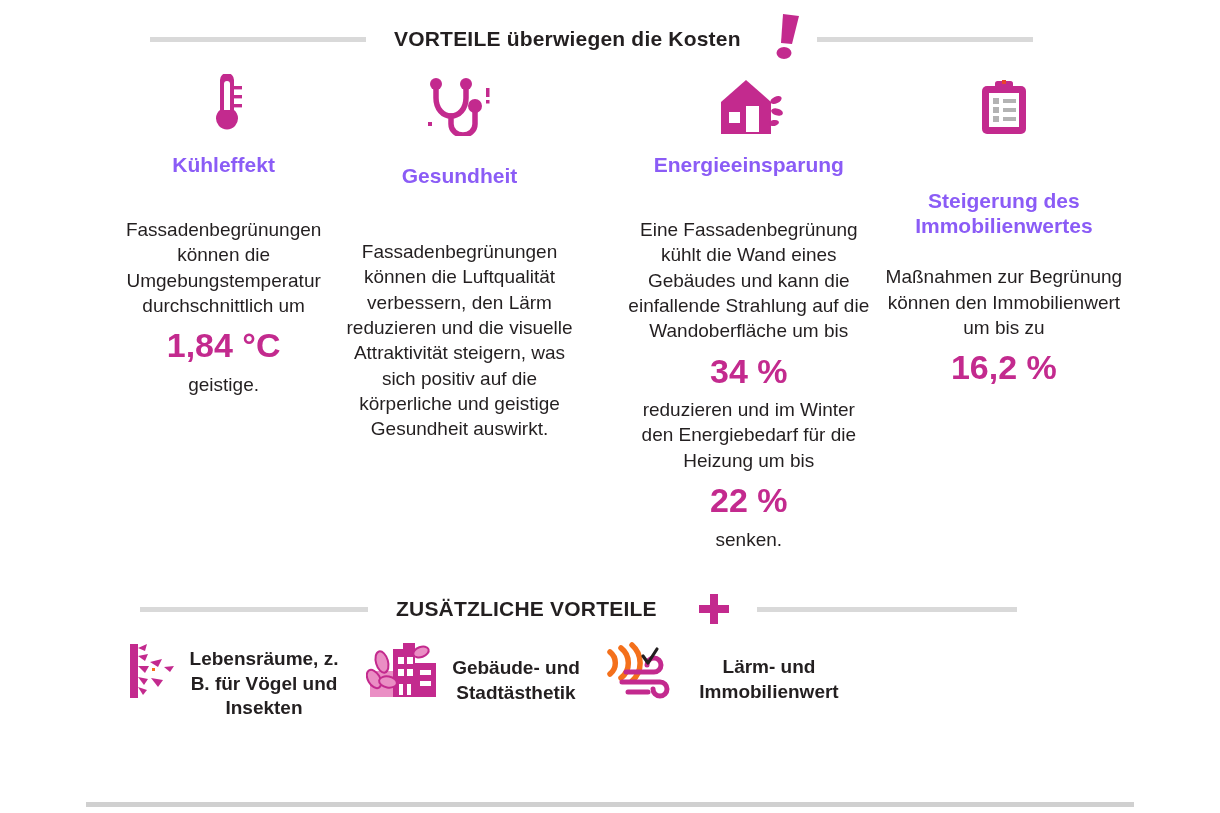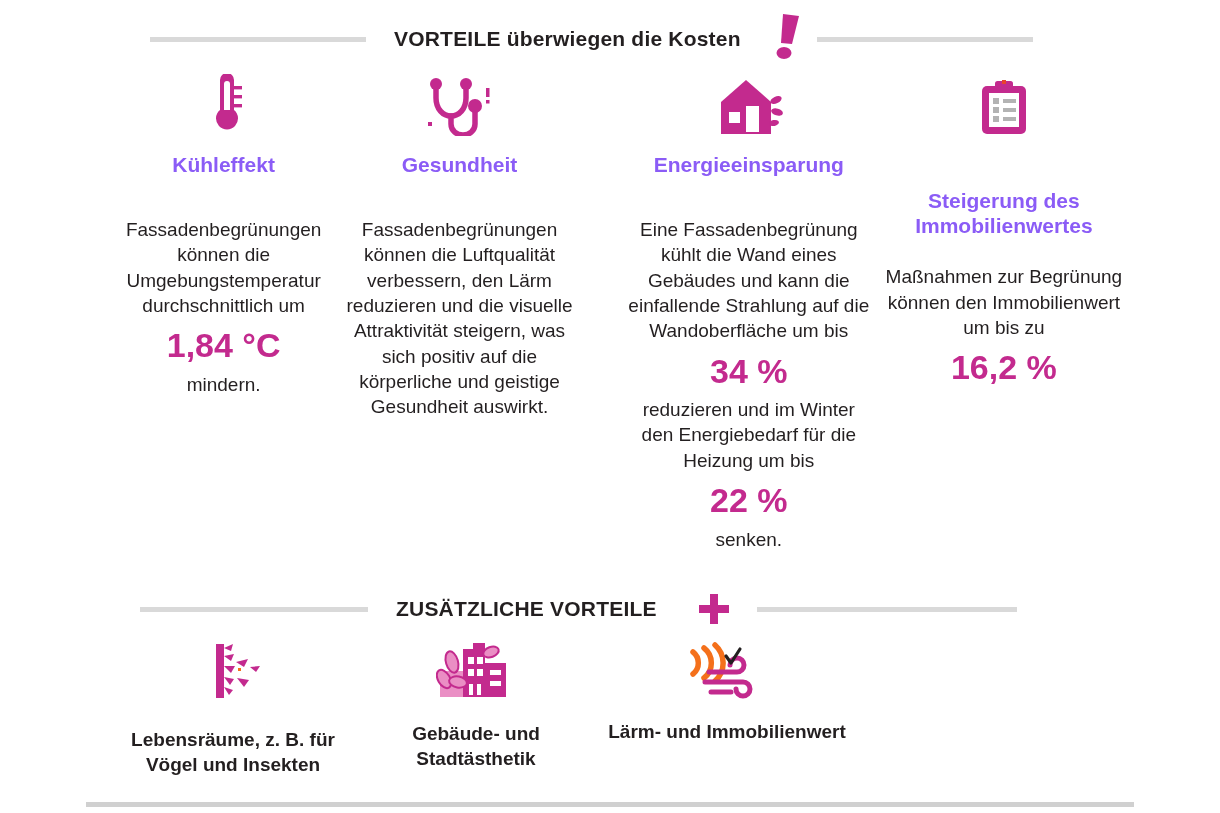--- a/index.html
+++ b/index.html
@@ -74,21 +74,21 @@
   }
   .col {
     display: flex;
     flex-direction: column;
     align-items: center;
     text-align: center;
     box-sizing: border-box;
     padding: 0 6px;
   }
   .col-1 { width: 236px; }
-  .col-2 { width: 254px; }
+  .col-2 { width: 254px; gap: 11px; }
   .col-3 { width: 268px; margin-left: 38px; }
   .col-4 { width: 262px; }
 
   .col-icon {
     height: 66px;
     display: flex;
     align-items: flex-end;
     justify-content: center;
     margin-bottom: 16px;
   }
@@ -118,21 +118,21 @@
   .extras {
     position: absolute;
     top: 640px;
     left: 108px;
     width: 1022px;
     display: flex;
     align-items: flex-start;
   }
   .extra {
     display: flex;
-    flex-direction: column;
+    flex-direction: row;
     align-items: center;
     text-align: center;
     box-sizing: border-box;
     padding: 0 8px;
   }
   .ex-1 { width: 250px; }
   .ex-2 { width: 236px; }
   .ex-3 { width: 270px; }
   .ex-4 { width: 266px; }
   .extra-icon {
@@ -186,21 +186,21 @@
           <path d="M22 10a3 3 0 0 1 6 0v26h-6z" fill="#ffffff"></path>
           <rect x="32" y="12" width="8" height="3.4" fill="#c32a8e"></rect>
           <rect x="32" y="21" width="8" height="3.4" fill="#c32a8e"></rect>
           <rect x="32" y="30" width="8" height="3.4" fill="#c32a8e"></rect>
         </svg>
       </div>
       <div class="col-title">Kühleffekt</div>
       <div class="col-body">
         <span>Fassadenbegrünungen können die Umgebungstemperatur durchschnittlich um</span>
         <span class="stat">1,84 °C</span>
-        <span>mindern.</span>
+        <span>geistige.</span>
       </div>
     </div>
 
     <div class="col col-2">
       <div class="col-icon">
         <svg width="68" height="58" viewBox="0 0 68 58">
           <g fill="none" stroke="#c32a8e" stroke-width="5.5" stroke-linecap="round">
             <path d="M10 8v12c0 11 7 18 15 18s15-7 15-18V8"></path>
             <path d="M25 38v8c0 7 6 11 12 11s12-4 12-11V32"></path>
           </g>

